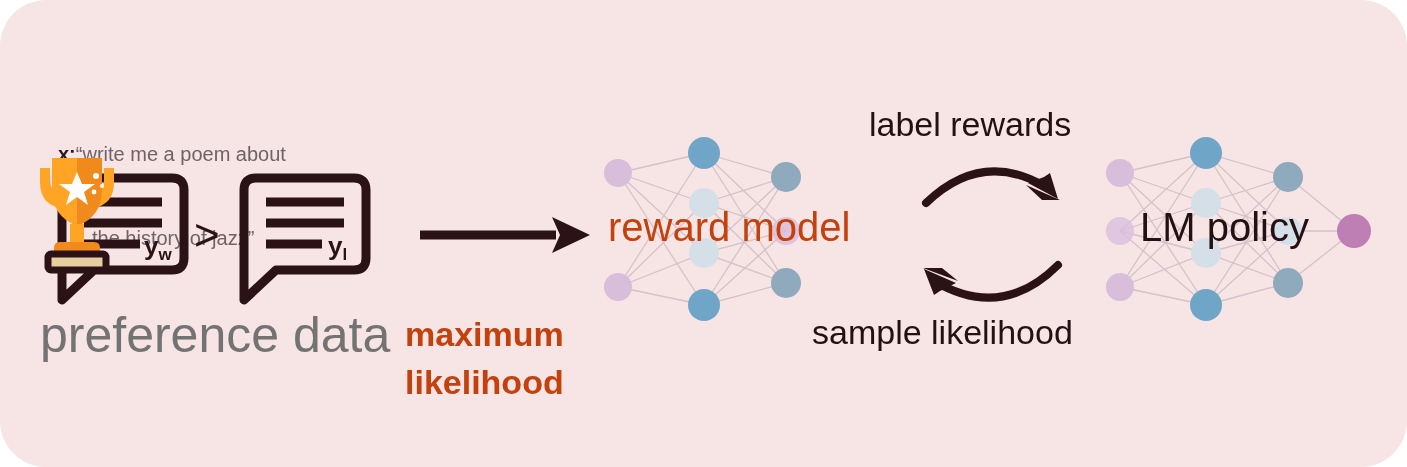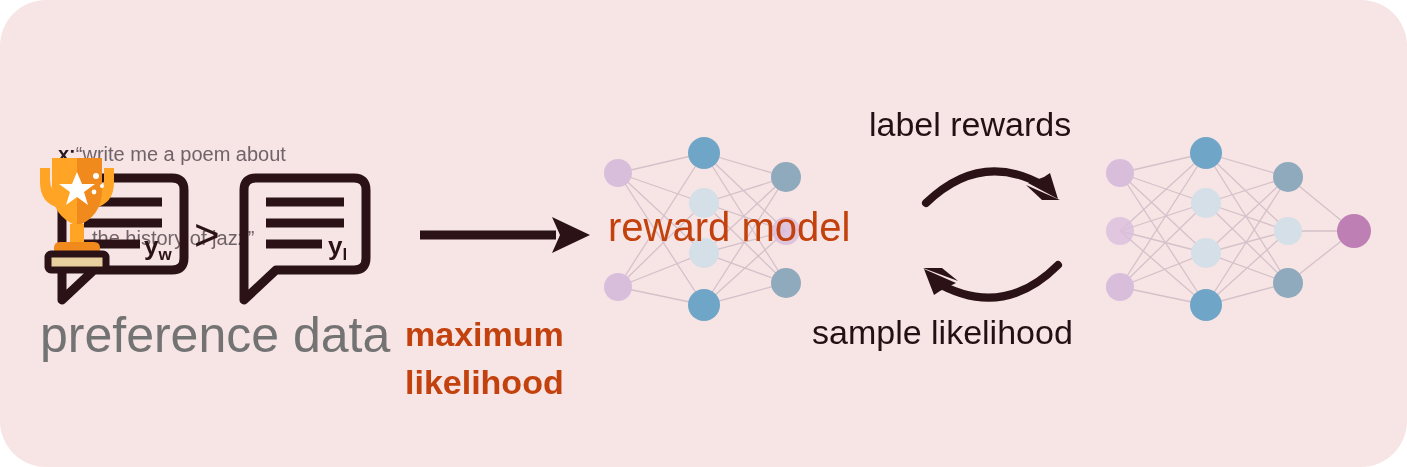--- a/index.html
+++ b/index.html
@@ -190,15 +190,16 @@
         <circle cx="108" cy="68" r="15" fill="#d4dfe8"></circle>
         <circle cx="108" cy="118" r="15" fill="#d4dfe8"></circle>
         <circle cx="108" cy="170" r="16" fill="#6fa6c7"></circle>
         <circle cx="190" cy="42" r="15" fill="#8fa9bd"></circle>
         <circle cx="190" cy="96" r="14" fill="#d4dfe8"></circle>
         <circle cx="190" cy="148" r="15" fill="#8fa9bd"></circle>
         <circle cx="256" cy="96" r="17" fill="#bd7fb4"></circle>
       </g>
     </svg>
   </div>
+  <div class="abs" id="lm-label">LM policy</div>
 
 
 </div>
 
 </body></html>

